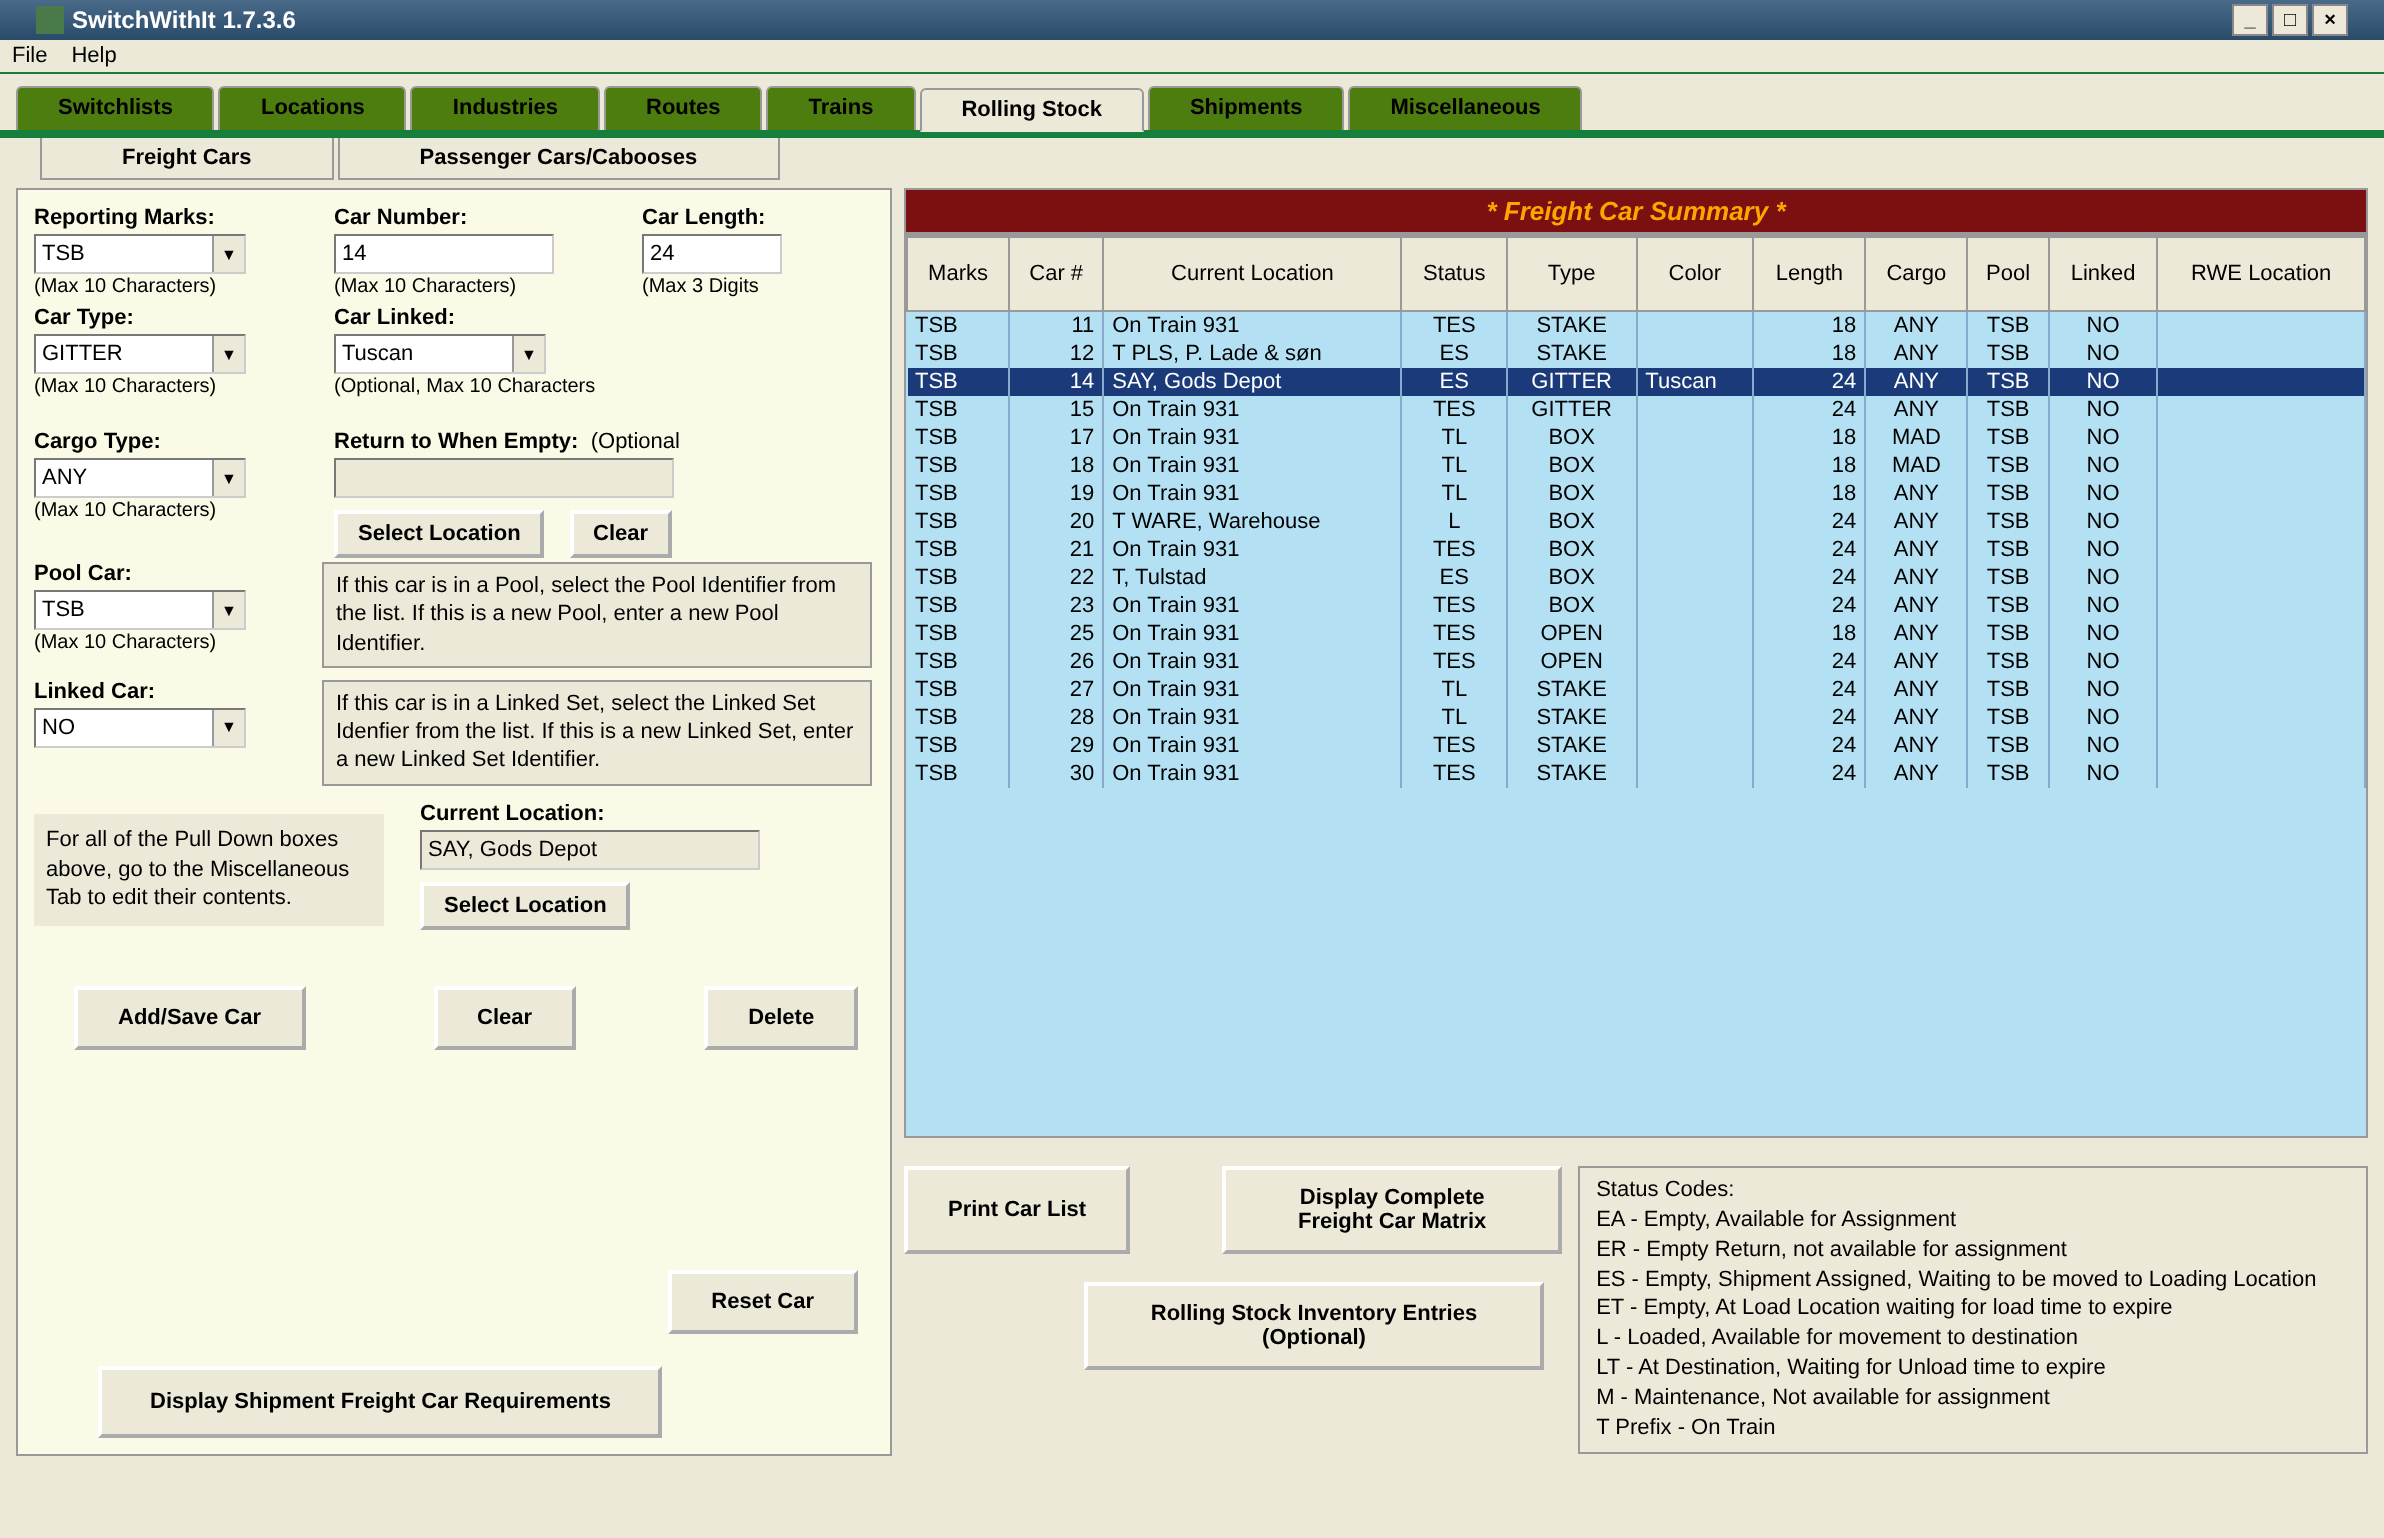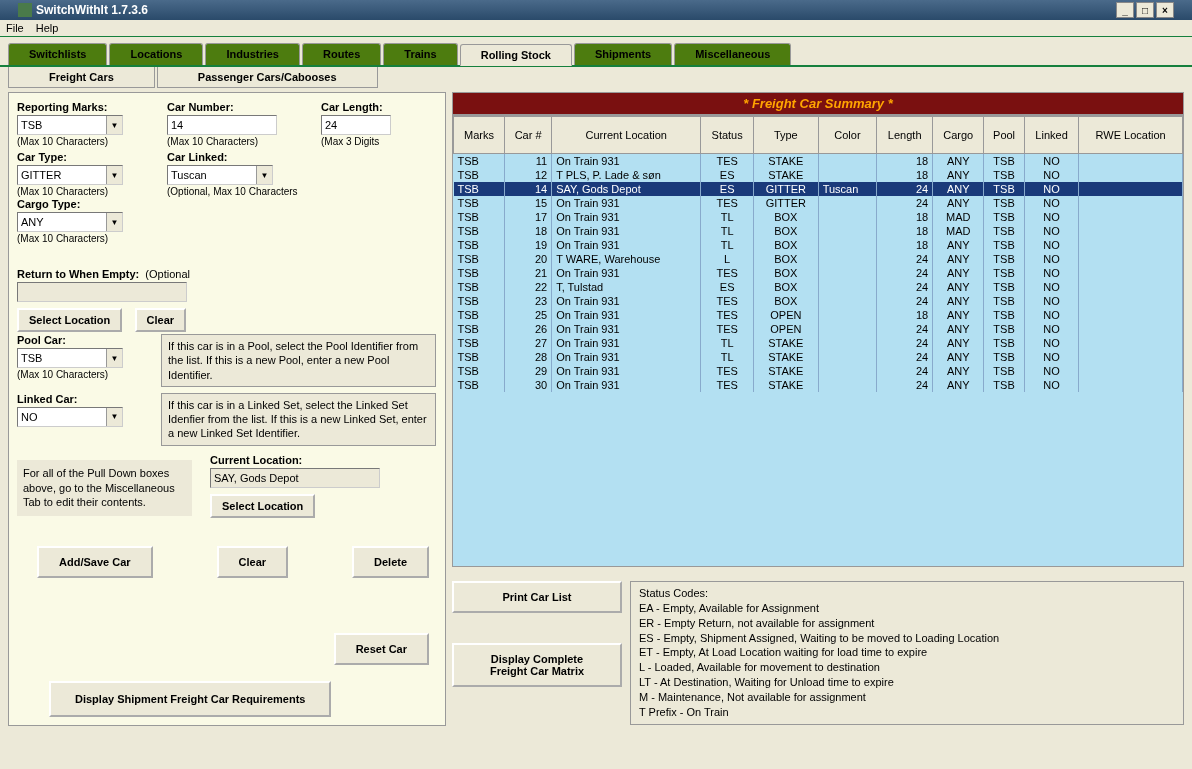--- a/index.html
+++ b/index.html
@@ -57,22 +57,22 @@
   border-radius: 3px 3px 0 0;
 }
 .main-tabs .tab.active {
   background: #ece9d8;
   position: relative;
   top: 1px;
   border-bottom: 1px solid #ece9d8;
 }
 .sub-tabs {
   display: flex;
-  padding: 0 8px;
-  border-top: 2px solid #15803d;
+  padding: 0 20px;
+  border-top: 4px solid #15803d;
 }
 .sub-tabs .tab {
   padding: 4px 40px;
   border: 1px solid #999;
   border-top: none;
   background: #ece9d8;
   margin-right: 2px;
   font-weight: bold;
   cursor: default;
 }
@@ -271,21 +271,21 @@
       <div class="form-group">
         <span class="label">Car Linked:</span>
         <span class="combo">
             <input value="Tuscan" style="">
             <span class="arrow">▼</span>
           </span>
         <span class="hint">(Optional, Max 10 Characters</span>
       </div>
     </div>
 
-    <div style="display:flex; gap:24px; margin-top:1px;flex-direction:column;">
+    <div style="display:flex; gap:24px; margin-top:16px;">
       <div class="form-group">
         <span class="label">Cargo Type:</span>
         <span class="combo">
             <input value="ANY" style="">
             <span class="arrow">▼</span>
           </span>
         <span class="hint">(Max 10 Characters)</span>
       </div>
       <div class="form-group" style="width:230px">
         <span class="label"><span>Return to When Empty:</span> &nbsp;<span style="font-weight:normal">(Optional</span></span>
@@ -588,23 +588,26 @@
               <td class="c">TSB</td>
               <td class="c">NO</td>
               <td></td>
             </tr>
           </tbody>
       </table>
     </div>
 
     <div class="right-bottom" style="margin-top:8px;">
       <div style="display:flex; flex-direction:column; gap:14px; padding-top:6px;">
-        <div style="display:flex; gap:30px;flex-direction:column;">
+        <div style="display:flex; gap:46px;">
           <button class="btn lg">Print Car List</button>
           <button class="btn lg" style="width:170px; text-align:center">Display Complete Freight Car Matrix</button>
+        </div>
+        <div style="padding-left:90px;">
+          <button class="btn lg" style="width:230px; text-align:center">Rolling Stock Inventory Entries (Optional)</button>
         </div>
       </div>
       <div class="status-box" style="flex:1">
         <div>Status Codes:</div>
         <div id="status-lines">
             <div>EA - Empty, Available for Assignment</div>
             <div>ER - Empty Return, not available for assignment</div>
             <div>ES - Empty, Shipment Assigned, Waiting to be moved to Loading Location</div>
             <div>ET - Empty, At Load Location waiting for load time to expire</div>
             <div>L - Loaded, Available for movement to destination</div>

